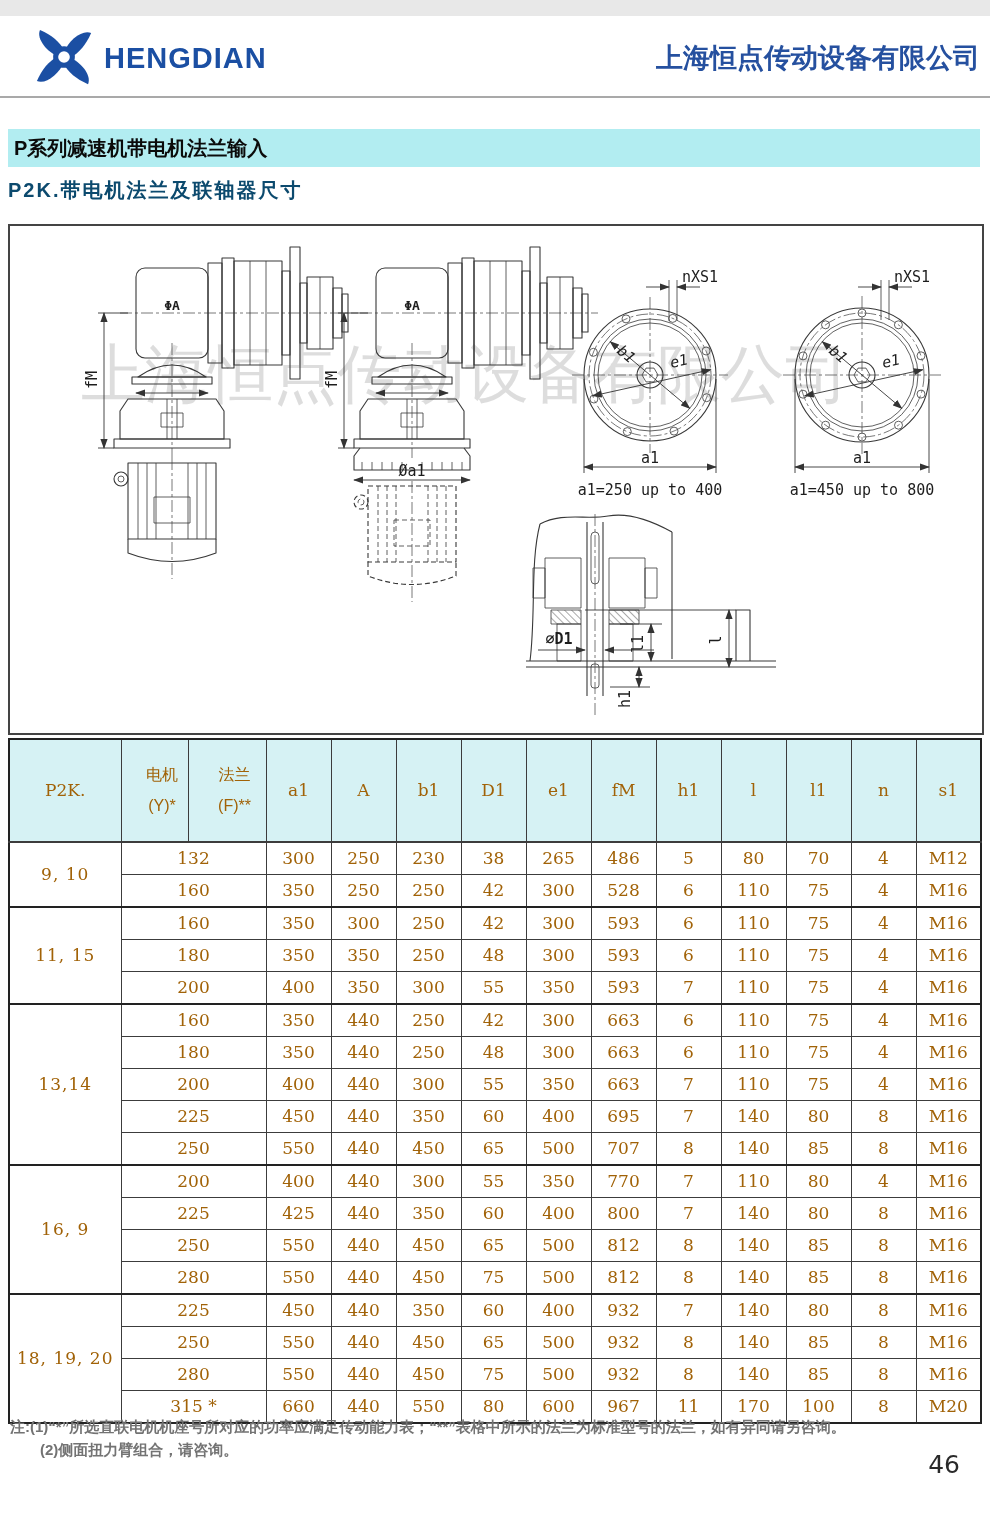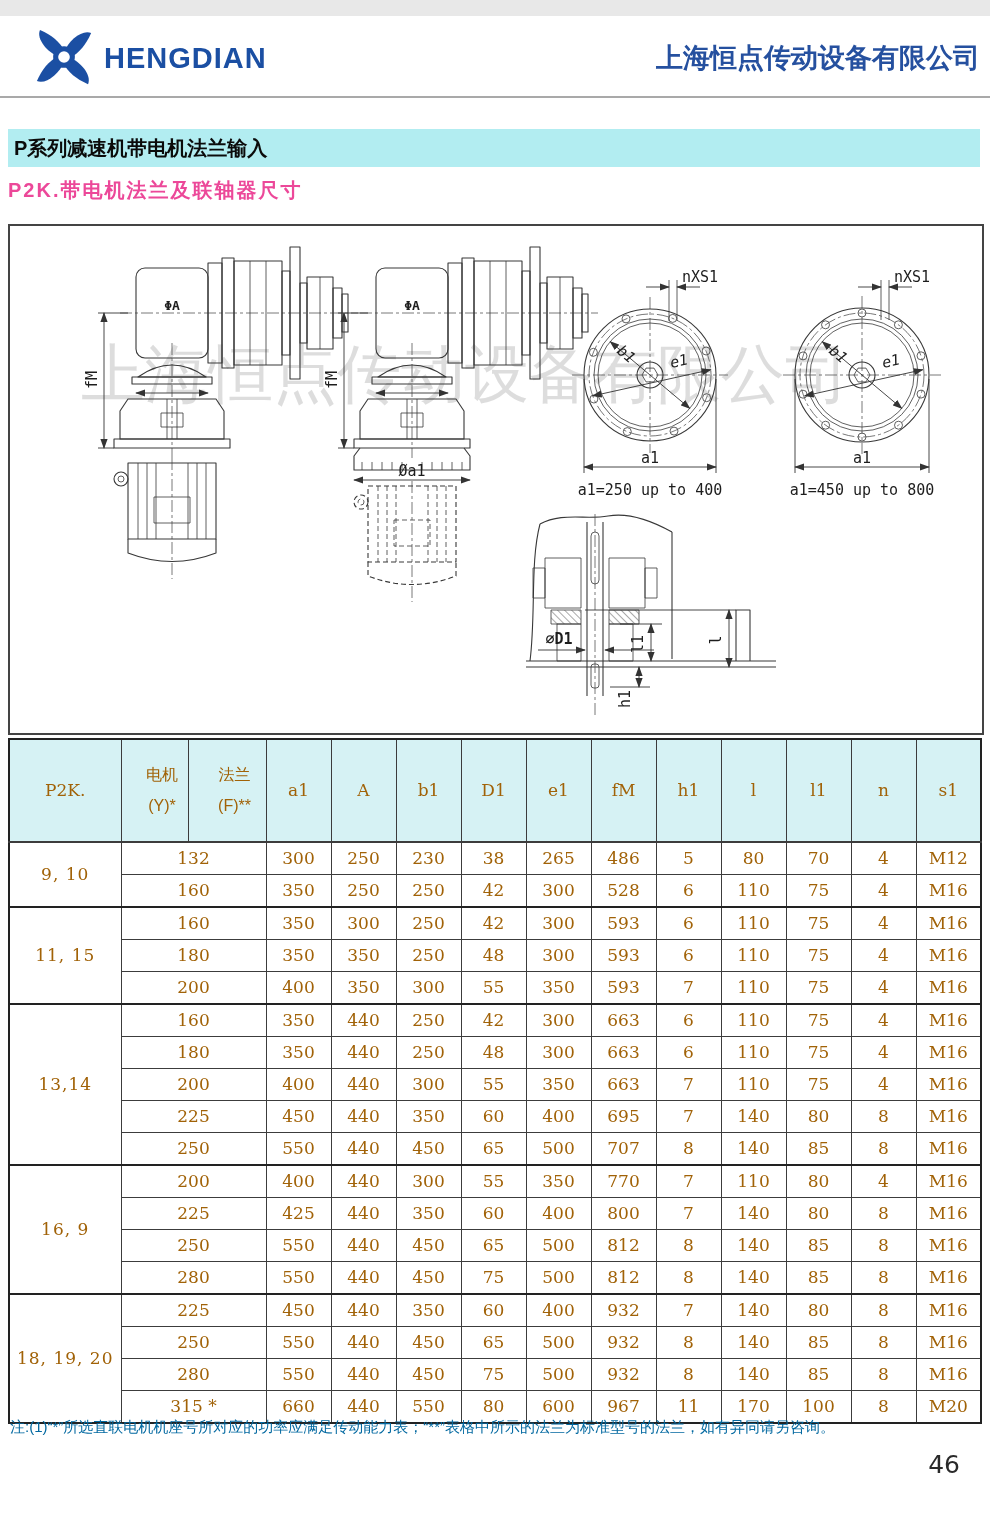--- a/index.html
+++ b/index.html
@@ -11,21 +11,21 @@
   .hdr-logotext{position:absolute;left:104px;top:26px;font-size:29px;font-weight:bold;
         letter-spacing:1px;color:#1b4fa3;font-family:"Liberation Sans",sans-serif;}
   .hdr-company{position:absolute;right:10px;top:24px;font-size:27px;font-weight:bold;
         color:#25509f;font-family:"DejaVu Serif","Liberation Serif",serif;}
   .hdr-rule{position:absolute;left:0;top:80px;width:990px;border-top:2px solid #a9a9a9;}
 
   
   .banner{position:absolute;left:8px;top:113px;width:966px;height:38px;background:#b2edf1;
         font-size:20px;font-weight:bold;line-height:38px;padding-left:6px;color:#0b0b0b;}
   .subtitle{position:absolute;left:8px;top:161px;font-size:20px;font-weight:bold;
-        letter-spacing:2px;color:#ec4899;}
+        letter-spacing:2px;color:#0c4a6e;}
 
   
   .panel{position:absolute;left:8px;top:208px;width:972px;height:507px;border:2px solid #444;}
   .ln{fill:none;stroke:#383838;stroke-width:1.1;stroke-linejoin:round;}
   .thin{stroke-width:0.8;}
   .cl{stroke-dasharray:12 3 3 3;stroke-width:0.8;stroke:#555;}
   .dashed *{stroke-dasharray:5 3;}
   .dim{stroke-width:0.9;stroke:#333;fill:none;}
   .dimtxt{font-family:"DejaVu Sans Mono","Liberation Mono",monospace;fill:#1d1d1d;font-size:15px;}
   .dimtxt.small{font-size:13px;}
@@ -38,22 +38,22 @@
         font-family:"DejaVu Serif","Liberation Serif",serif;font-size:17px;color:#a16207;
         border:2px solid #222;}
   table.spec th,table.spec td{border:1px solid #3c3c3c;text-align:center;padding:0;
         font-weight:normal;height:31px;line-height:1.1;}
   table.spec thead th{height:101px;background:#d6f2f4;border-bottom-width:2px;}
   table.spec thead .zh{font-family:"Liberation Sans",sans-serif;font-size:16px;line-height:1.9;padding-left:15px;}
   table.spec tr.group-start td{border-top:2px solid #222;}
   td.group-label{font-size:17px;letter-spacing:1px;}
 
   
-  .notes{position:absolute;left:10px;top:1399px;width:964px;font-size:15px;font-weight:400;
-        color:#0369a1;line-height:1.55;}
+  .notes{position:absolute;left:10px;top:1399px;width:964px;font-size:15px;font-weight:700;
+        color:#737373;line-height:1.55;}
   .notes .line2{padding-left:30px;}
   .pageno{position:absolute;right:30px;top:1434px;font-size:25px;color:#2a2a2a;
         font-family:"DejaVu Sans","Liberation Sans",sans-serif;}
 </style>
 </head>
 <body>
 
 <div class="page">
 
   <svg class="hdr-logo" viewBox="-40 -40 80 80">
@@ -587,16 +587,17 @@
             <td>100</td>
             <td>8</td>
             <td>M20</td>
           </tr>
         </tbody>
     </table>
   </div>
 
   <div class="notes">
     <div>注:(1)“*”所选直联电机机座号所对应的功率应满足传动能力表；“**”表格中所示的法兰为标准型号的法兰，如有异同请另咨询。</div>
+    <div class="line2">(2)侧面扭力臂组合，请咨询。</div>
   </div>
   <div class="pageno">46</div>
 
 </div>
 
 </body></html>

